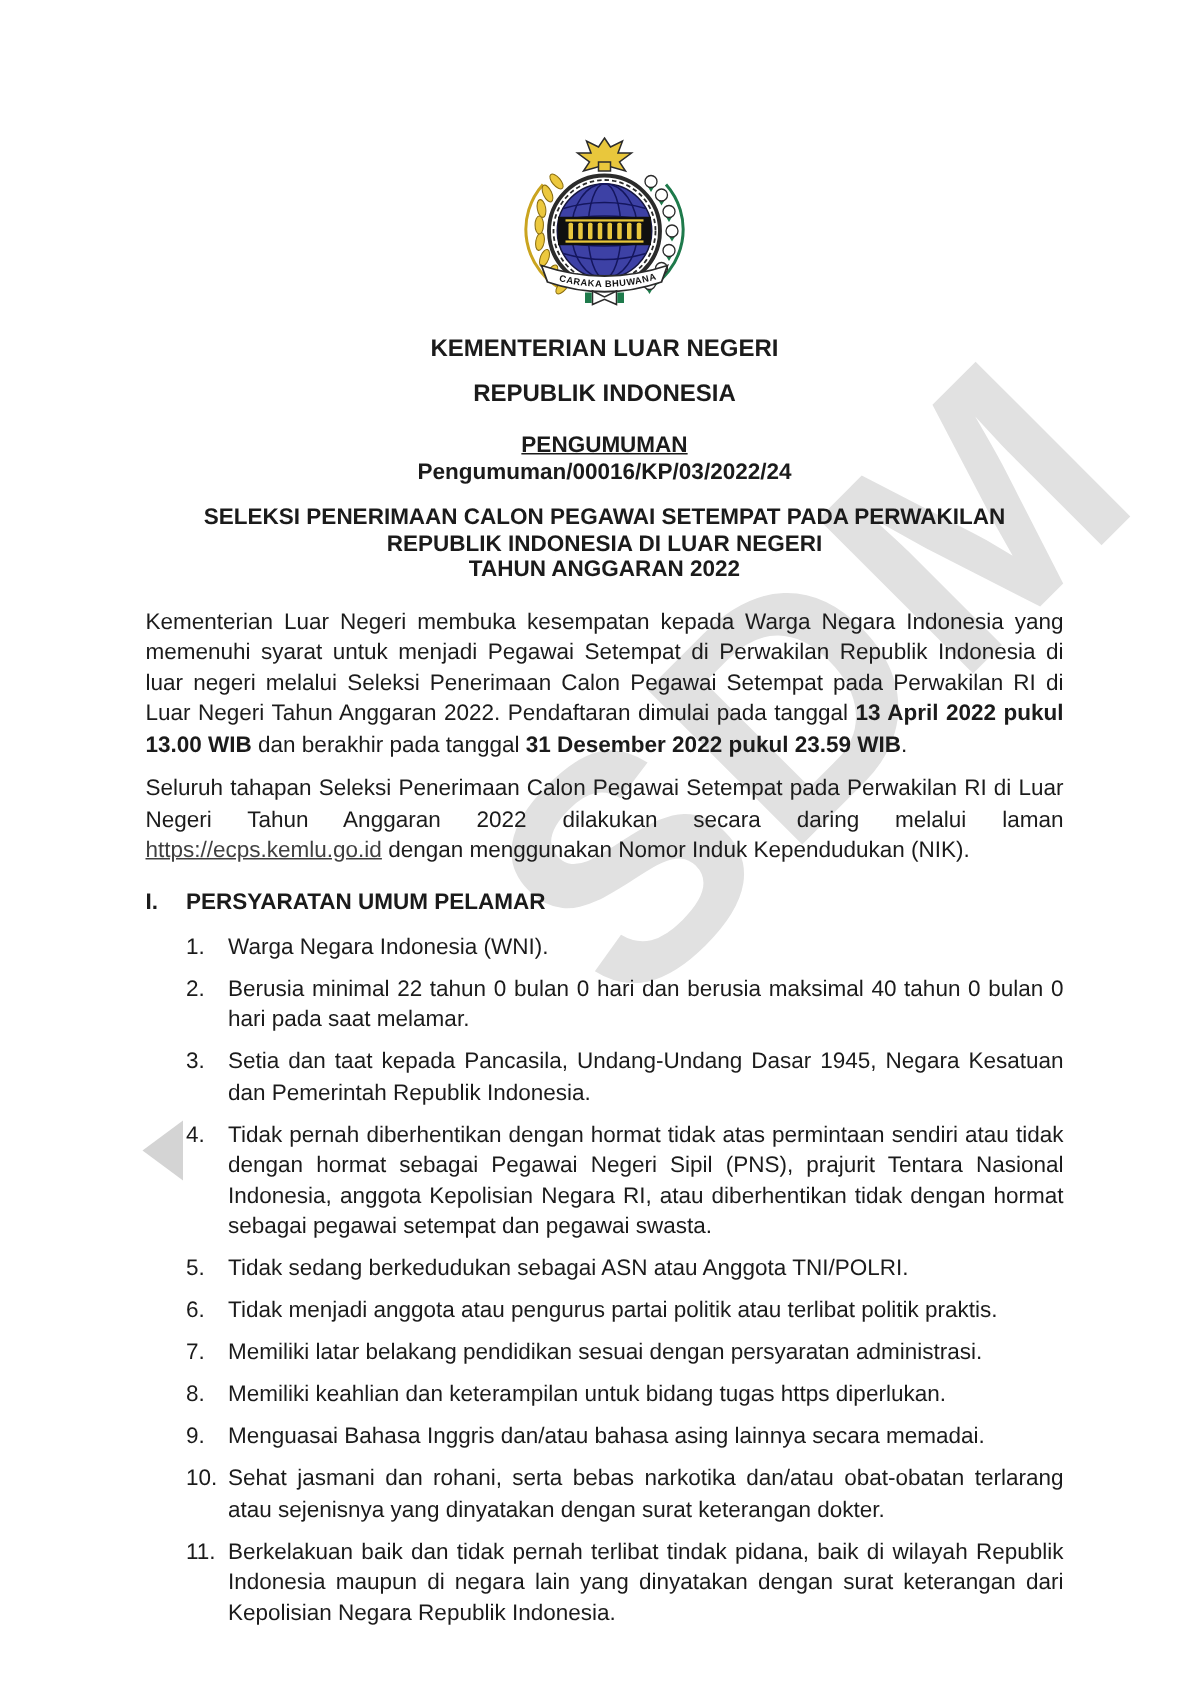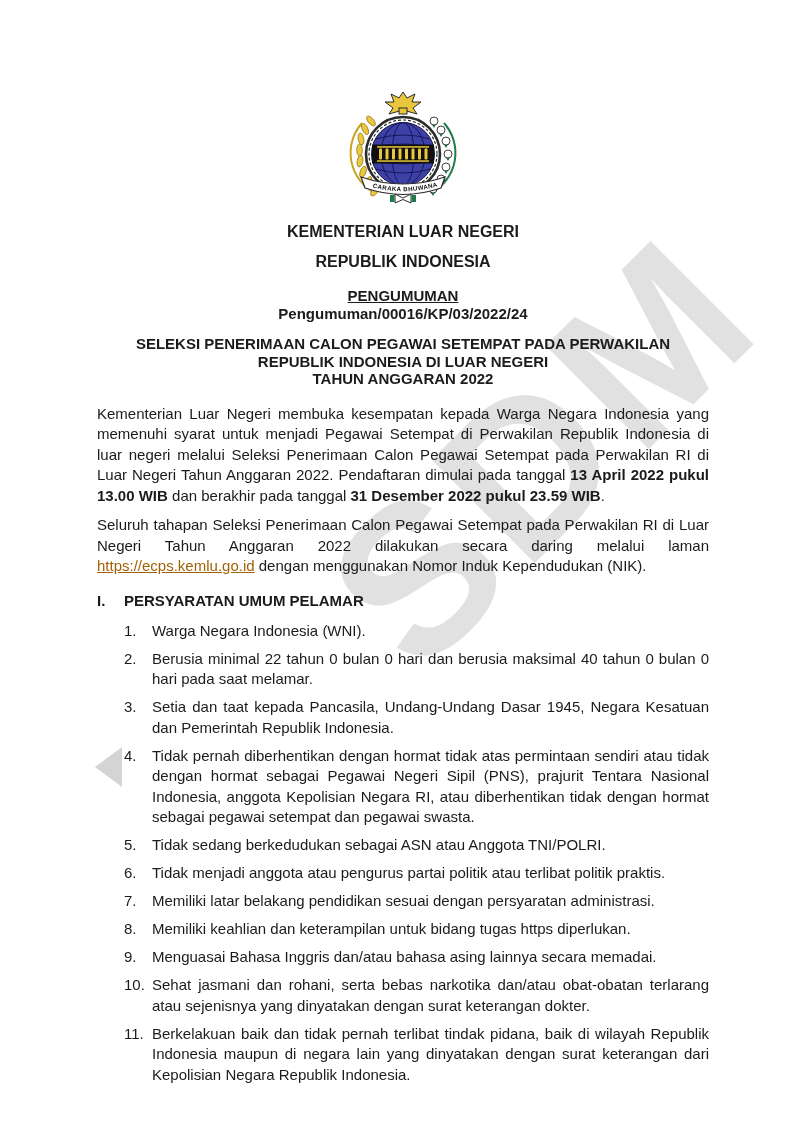--- a/index.html
+++ b/index.html
@@ -47,21 +47,21 @@
   .ann{ text-align:center; font-weight:bold; font-size:15px; margin-top:16px; }
   .ann-title{ text-decoration:underline; }
   .ann-no{ margin-top:1px; }
   .subject{ text-align:center; font-weight:bold; font-size:15px; line-height:17.5px; margin-top:13px; }
   p.body-par{
     font-size:15px; line-height:20.5px;
     text-align:justify;
     margin:16px 0 0 0;
   }
   p.body-par.p2{ margin-top:9px; }
-  a.doc-link{ color:#a16207; text-decoration:underline; }
+  a.doc-link{ color:#404040; text-decoration:underline; }
   .sec-head{
     display:flex; margin-top:15px;
     font-weight:bold; font-size:15px;
   }
   .sec-num{ flex:0 0 27px; }
   .req-list{ margin-top:12px; font-size:15px; line-height:20.5px; }
   .req-row{ display:flex; margin:0 0 7.5px 27px; }
   .req-no{ flex:0 0 28px; }
   .req-text{ flex:1; text-align:justify; }
 </style>

